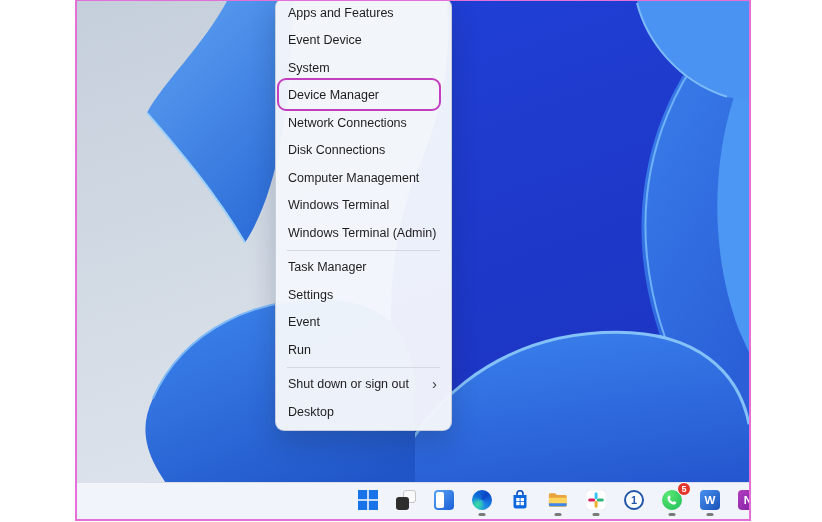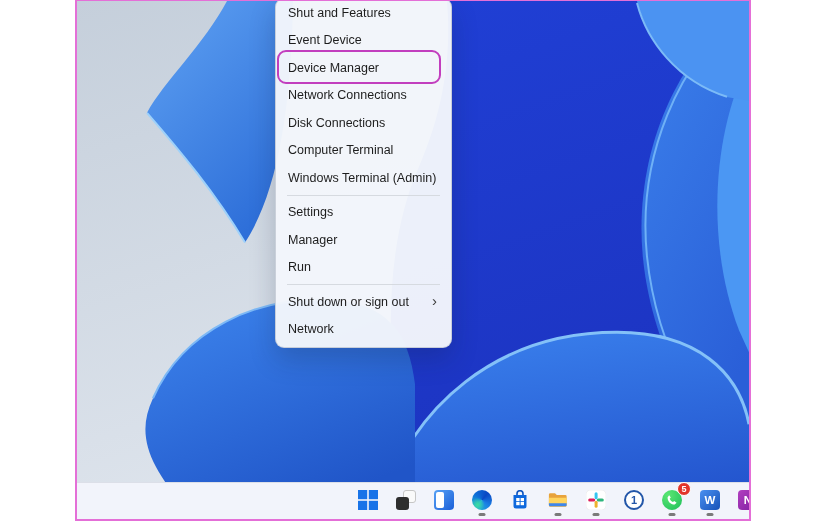--- a/index.html
+++ b/index.html
@@ -139,58 +139,67 @@
 
         <path d="M150,0 C128,42 86,82 70,112 C103,150 138,192 168,242 C198,196 214,118 216,0 Z" fill="url(#g1)"></path>
         <path d="M70,112 C103,150 138,192 168,242" fill="none" stroke="#9ed1fa" stroke-width="2"></path>
 
         <path d="M118,519 C72,468 58,436 76,398 C106,330 180,294 258,300 C310,304 332,332 338,384 L338,519 Z" fill="url(#g5)"></path>
         <path d="M76,398 C106,330 180,294 258,300" fill="none" stroke="#7db9f6" stroke-width="2"></path>
       </svg>
 
       <div class="menu">
           <div class="menu-item">
-            <span class="menu-label">Shut and Features</span>
+            <span class="menu-label">Apps and Features</span>
           </div>
           <div class="menu-item">
             <span class="menu-label">Event Device</span>
+          </div>
+          <div class="menu-item">
+            <span class="menu-label">System</span>
           </div>
           <div class="menu-item">
             <span class="menu-label">Device Manager</span>
             <span class="hl-box"></span>
           </div>
           <div class="menu-item">
             <span class="menu-label">Network Connections</span>
           </div>
           <div class="menu-item">
             <span class="menu-label">Disk Connections</span>
           </div>
           <div class="menu-item">
-            <span class="menu-label">Computer Terminal</span>
+            <span class="menu-label">Computer Management</span>
+          </div>
+          <div class="menu-item">
+            <span class="menu-label">Windows Terminal</span>
           </div>
           <div class="menu-item">
             <span class="menu-label">Windows Terminal (Admin)</span>
           </div>
           <div class="menu-divider"></div>
           <div class="menu-item">
+            <span class="menu-label">Task Manager</span>
+          </div>
+          <div class="menu-item">
             <span class="menu-label">Settings</span>
           </div>
           <div class="menu-item">
-            <span class="menu-label">Manager</span>
+            <span class="menu-label">Event</span>
           </div>
           <div class="menu-item">
             <span class="menu-label">Run</span>
           </div>
           <div class="menu-divider"></div>
           <div class="menu-item">
             <span class="menu-label">Shut down or sign out</span>
             <span class="chevron">›</span>
           </div>
           <div class="menu-item">
-            <span class="menu-label">Network</span>
+            <span class="menu-label">Desktop</span>
           </div>
         </div>
 
       <div class="taskbar">
         <div class="tb-row">
             <div class="tb-item">
               <svg class="i20" viewBox="0 0 20 20">
                 <rect x="0" y="0" width="9.2" height="9.2" fill="#1873e8"></rect>
                 <rect x="10.8" y="0" width="9.2" height="9.2" fill="#1873e8"></rect>
                 <rect x="0" y="10.8" width="9.2" height="9.2" fill="#1873e8"></rect>

